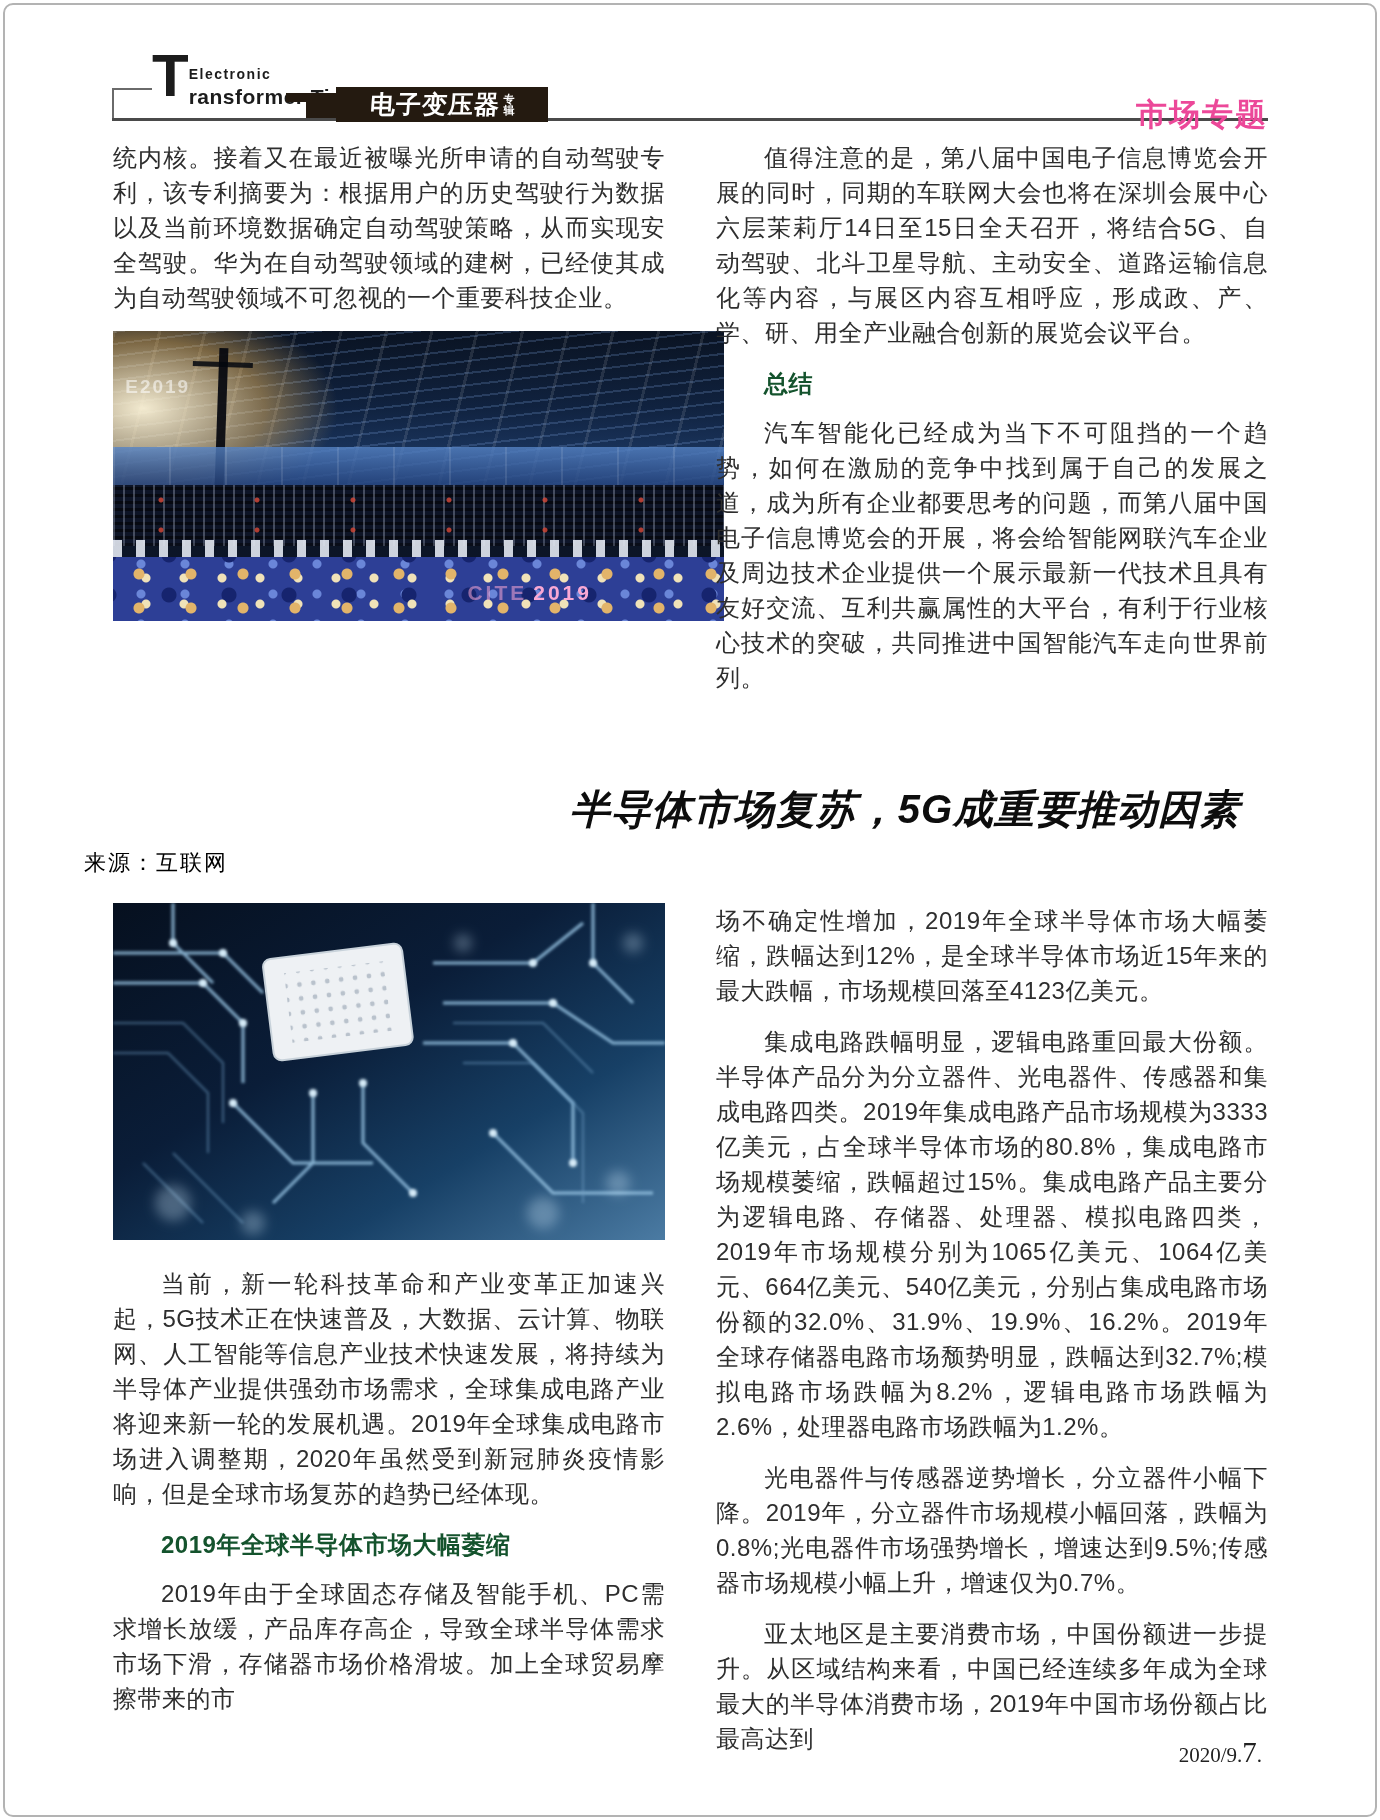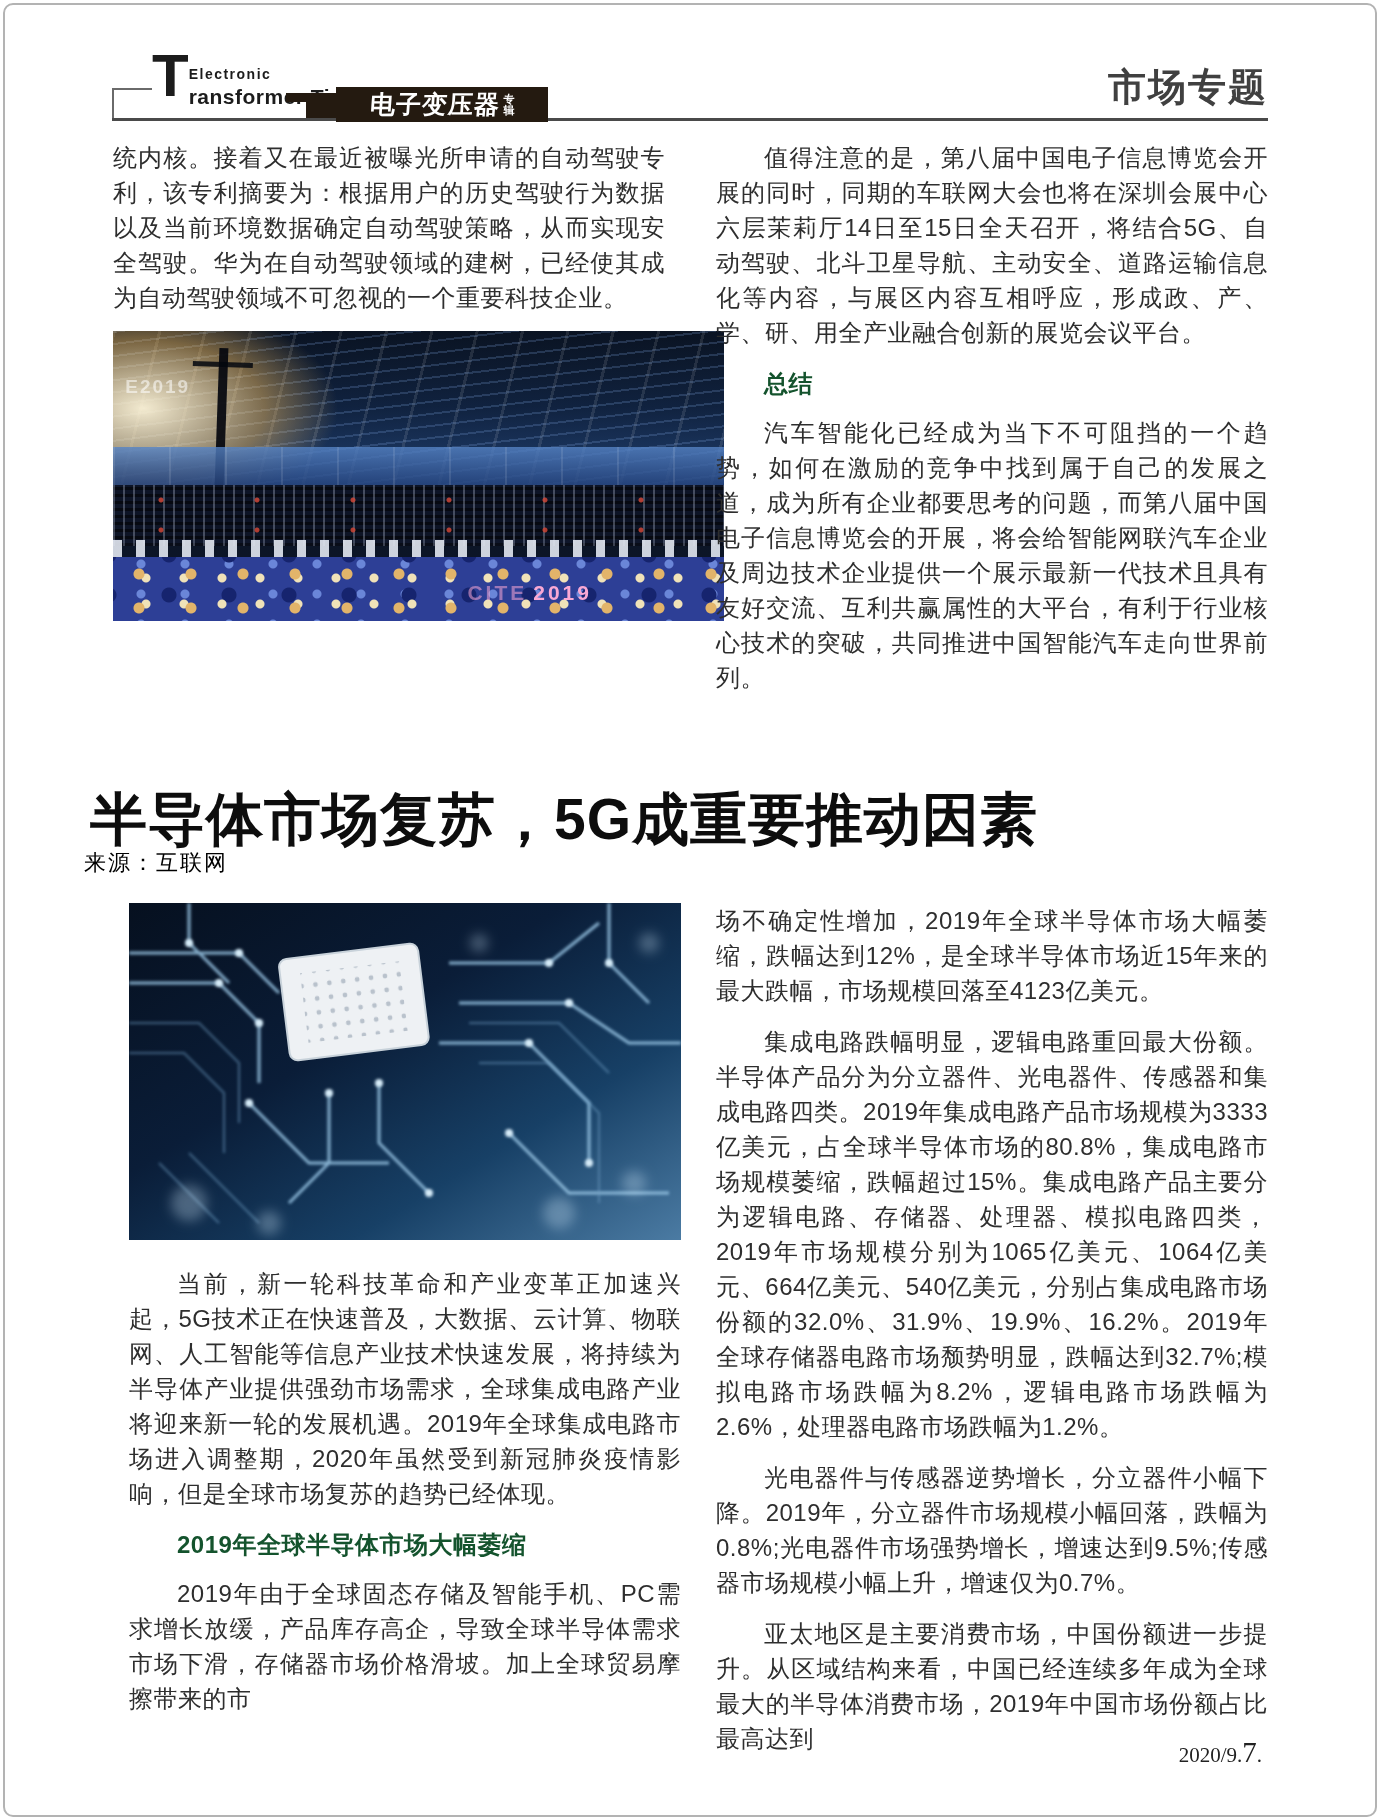--- a/index.html
+++ b/index.html
@@ -22,36 +22,36 @@
   .rule{position:absolute;left:112px;top:118px;width:1156px;height:3px;background:#4a4a4a;}
   .badge-step-a{position:absolute;left:286px;top:93px;width:52px;height:9px;background:#241a10;}
   .badge-step-b{position:absolute;left:306px;top:101px;width:52px;height:17px;background:#241a10;}
   .badge-box{
     position:absolute;left:336px;top:87px;width:212px;height:35px;background:#241a10;
     display:flex;align-items:center;justify-content:center;gap:4px;
   }
   .badge-text{color:#fff;font-size:25px;font-weight:800;letter-spacing:1px;transform:skewX(-4deg);}
   .badge-suffix{display:flex;flex-direction:column;line-height:11px;}
   .badge-suffix i{font-style:normal;color:#fff;font-size:11px;font-weight:700;}
-  .section-title{position:absolute;left:1080px;top:62px;width:188px;text-align:right;
-    font-size:38px;font-weight:900;letter-spacing:2px;color:#404040;}
+  .section-title{position:absolute;left:1080px;top:94px;width:188px;text-align:right;
+    font-size:31px;font-weight:900;letter-spacing:2px;color:#ec4899;}
 
   
   .col{position:absolute;width:552px;font-size:24px;line-height:35px;text-align:justify;color:#2e2e2e;letter-spacing:.5px;}
   .col p{margin:0 0 16px;}
   .ind{text-indent:2em;}
   .col-heading{font-weight:700;color:#14532d;text-indent:2em;margin:4px 0 14px;}
   #a1-left{left:113px;top:140px;}
   #a1-right{left:716px;top:140px;}
-  #a2-left{left:113px;top:903px;margin-left:16px;}
+  #a2-left{left:113px;top:903px;}
   #a2-right{left:716px;top:903px;}
 
   
-  .a2-title{position:absolute;left:90px;top:782px;width:1150px;text-align:left;padding-right:60px;
-    font-size:57px;font-weight:900;color:#0d0d0d;letter-spacing:1px;}
+  .a2-title{position:absolute;left:90px;top:782px;width:1150px;text-align:right;padding-right:60px;
+    font-size:40px;font-weight:900;color:#0d0d0d;letter-spacing:1px;font-style:italic;}
   .a2-source{position:absolute;left:84px;top:848px;width:1150px;padding-right:60px;
     font-size:22px;color:#000000;letter-spacing:2px;}
 
   
   .photo{position:relative;overflow:hidden;}
   .conf{width:611px;height:290px;margin-top:6px;background:#0a1322;}
   .conf-ceiling{position:absolute;left:0;top:0;width:100%;height:58%;
     background:
       radial-gradient(ellipse 270px 150px at 5% 46%, rgba(255,245,216,.95), rgba(255,196,96,.45) 45%, rgba(255,170,60,0) 72%),
       repeating-linear-gradient(104deg, rgba(255,255,255,.10) 0 3px, rgba(255,255,255,0) 3px 44px),

